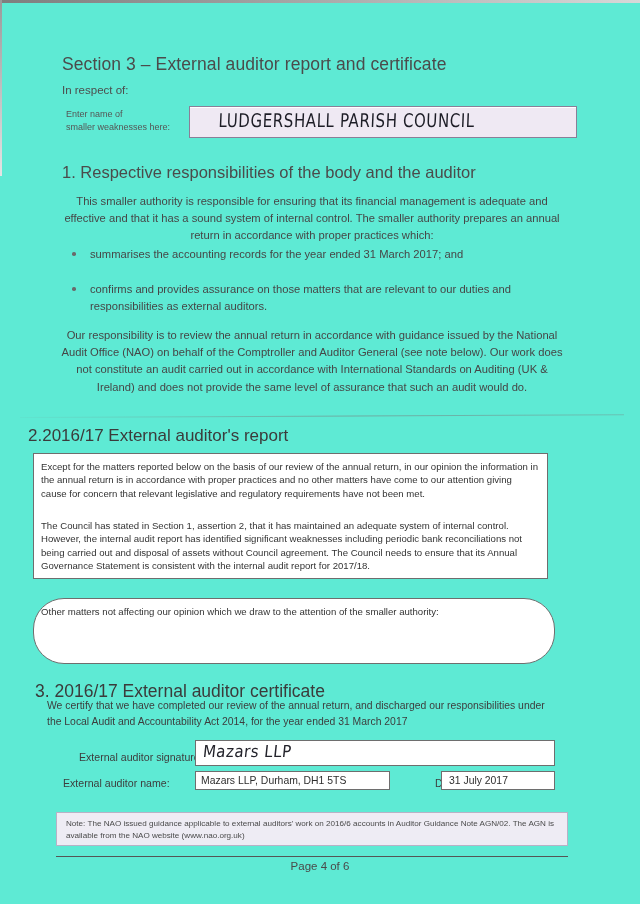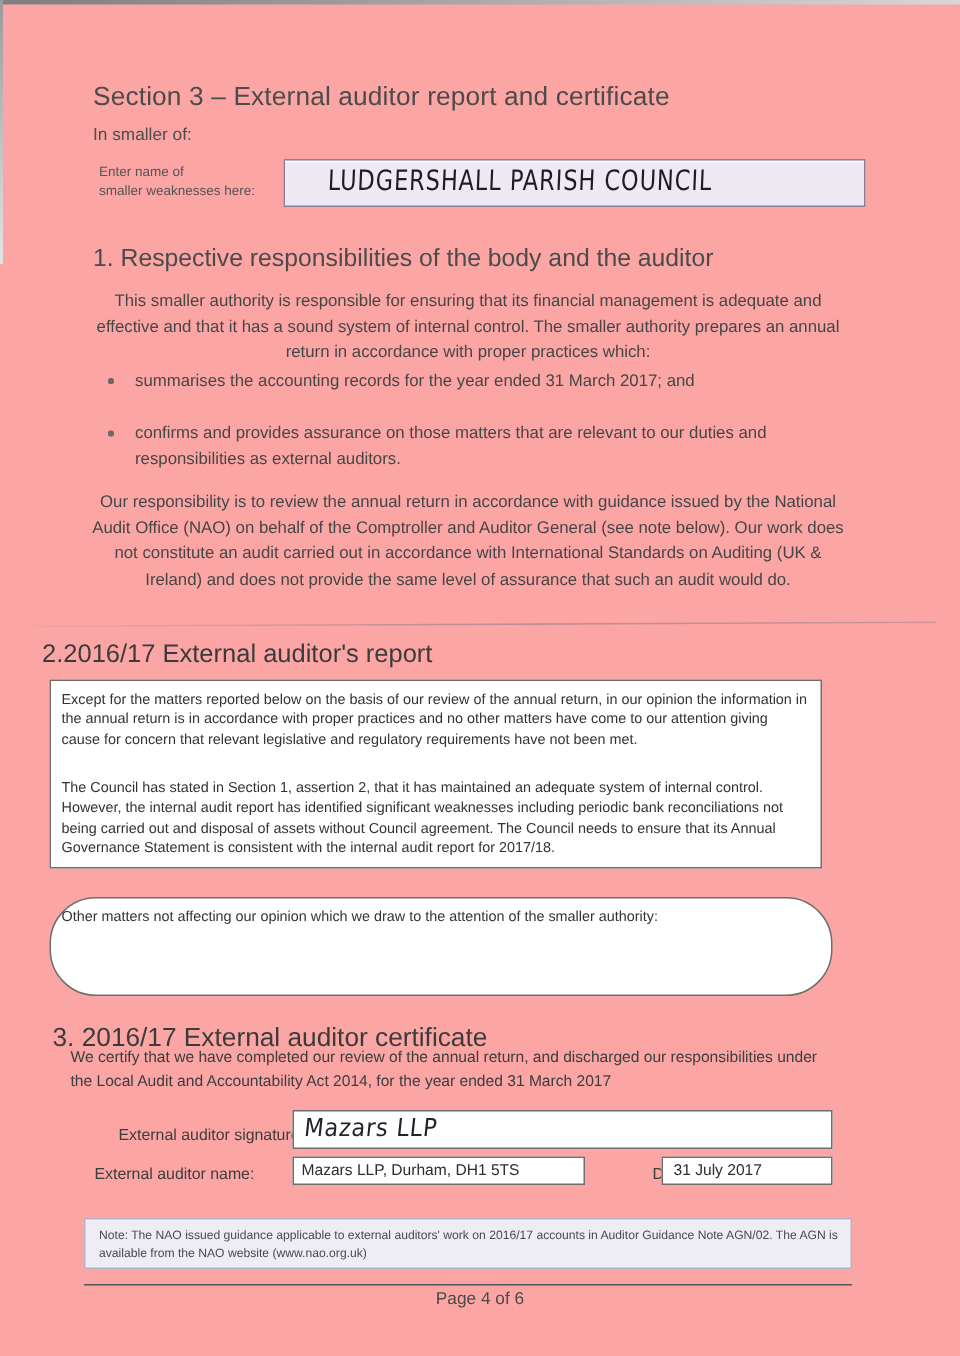--- a/index.html
+++ b/index.html
@@ -8,21 +8,21 @@
     background: #ffffff;
   }
   body {
     font-family: "Liberation Sans", sans-serif;
     color: #3a3a3a;
   }
   #page {
     position: relative;
     width: 640px;
     height: 904px;
-    background: #fca5a5;
+    background: #5eead4;
     overflow: hidden;
   }
   
   .scan-top-edge {
     position: absolute;
     top: 0; left: 0;
     width: 640px; height: 3px;
     background: linear-gradient(to right,#7e7e7e 0%, #9b9b9b 35%, #bdbdbd 70%, #d8d8d8 100%);
   }
   .scan-left-edge {
@@ -232,21 +232,21 @@
 </style>
 </head>
 <body>
 
 <div id="page">
 
   <div class="scan-top-edge"></div>
   <div class="scan-left-edge"></div>
 
   <div class="sec-title">Section 3 – External auditor report and certificate</div>
-  <div class="in-respect">In smaller of:</div>
+  <div class="in-respect">In respect of:</div>
 
   <div class="enter-name-label">
     <div>Enter name of</div>
     <div>smaller weaknesses here:</div>
   </div>
 
   <div class="authority-box">
     <div class="authority-value">LUDGERSHALL  PARISH  COUNCIL</div>
   </div>
 
@@ -287,18 +287,18 @@
 
   <div class="field-label" style="left:31px; top:777px;">External auditor name:</div>
   <div class="field-box" style="left:195px; top:771px; width:195px; height:19px;"></div>
   <div class="field-value" style="left:201px; top:775px;">Mazars LLP, Durham, DH1 5TS</div>
 
   <div class="field-label" style="left:403px; top:777px;">Date:</div>
   <div class="field-box" style="left:441px; top:771px; width:114px; height:19px;"></div>
   <div class="field-value" style="left:449px; top:775px;">31 July 2017</div>
 
   <div class="note-box">
-    <div class="note-text">Note: The NAO issued guidance applicable to external auditors' work on 2016/17 accounts in Auditor Guidance Note AGN/02. The AGN is available from the NAO website (www.nao.org.uk)</div>
+    <div class="note-text">Note: The NAO issued guidance applicable to external auditors' work on 2016/6 accounts in Auditor Guidance Note AGN/02. The AGN is available from the NAO website (www.nao.org.uk)</div>
   </div>
   <div class="footer-rule"></div>
   <div class="page-num">Page 4 of 6</div>
 
 </div>
 
 </body></html>

